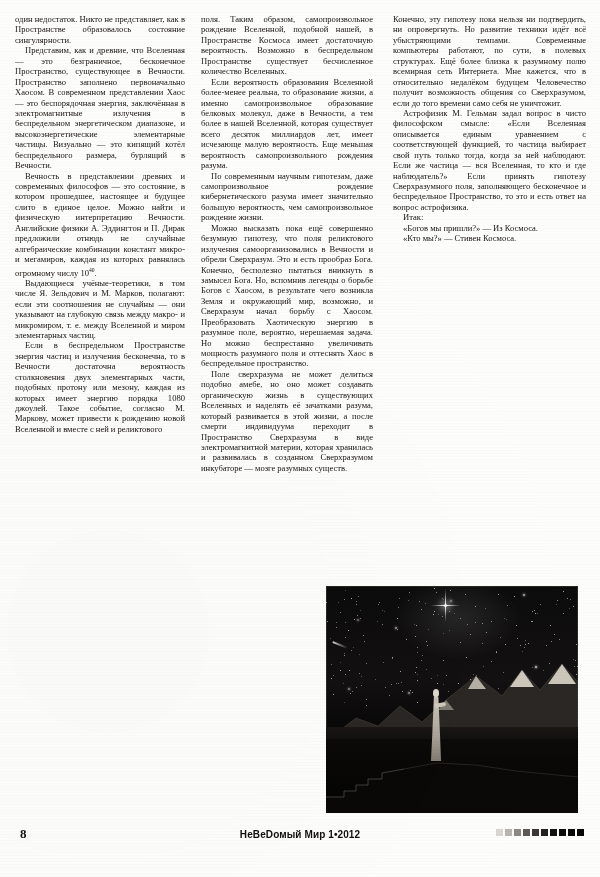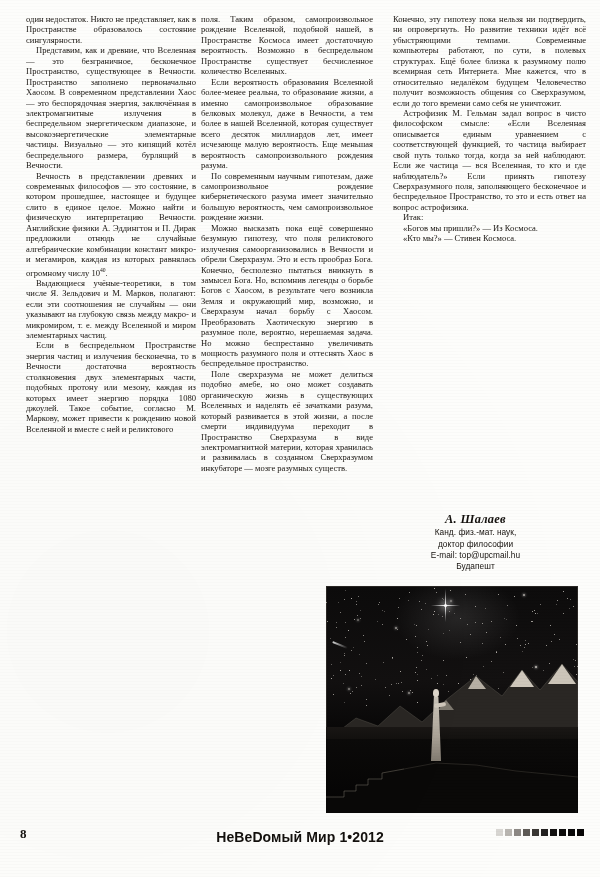--- a/index.html
+++ b/index.html
@@ -52,21 +52,21 @@
     word-spacing: -0.1px;
     letter-spacing: 0.01px;
     color: #17130f;
   }
   .col p {
     margin: 0;
     text-indent: 10px;
   }
   .col p.noind { text-indent: 0; }
 
-  #col1 { left: 12px;   width: 170px; }
+  #col1 { left: 1px;   width: 170px; }
   #col2 { left: 187px; width: 172px; }
   #col3 { left: 379px; width: 193px; }
 
   
   .illus {
     position: absolute;
     left: 326px;
     top: 586px;
     width: 252px;
     height: 227px;
@@ -188,21 +188,21 @@
     font-weight: bold;
     font-size: 13px;
     color: #15120f;
   }
   .magazine-logo {
     position: absolute;
     left: 0; right: 0; top: 3px;
     text-align: center;
     font-family: "Liberation Sans", "DejaVu Sans", sans-serif;
     font-weight: bold;
-    font-size: 14px;
+    font-size: 10px;
     letter-spacing: .1px;
     color: #14110e;
   }
   .square-strip {
     position: absolute;
     right: 16px; top: 3px;
     display: flex;
     gap: 2px;
   }
   .square-strip span {
@@ -236,27 +236,20 @@
     <div class="col" id="col3">
       <p class="noind">Конечно, эту гипотезу пока нельзя ни подтвердить, ни опровергнуть. Но развитие техники идёт всё убыстряющими темпами. Современные компьютеры работают, по сути, в полевых структурах. Ещё более близка к разумному полю всемирная сеть Интернета. Мне кажется, что в относительно недалёком будущем Человечество получит возможность общения со Сверхразумом, если до того времени само себя не уничтожит.</p>
       <p>Астрофизик М. Гельман задал вопрос в чисто философском смысле: «Если Вселенная описывается единым уравнением с соответствующей функцией, то частица выбирает свой путь только тогда, когда за ней наблюдают. Если же частица — вся Вселенная, то кто и где наблюдатель?» Если принять гипотезу Сверхразумного поля, заполняющего бесконечное и беспредельное Пространство, то это и есть ответ на вопрос астрофизика.</p>
       <p>Итак:</p>
       <p>«Богов мы пришли?» — Из Космоса.</p>
       <p>«Кто мы?» — Стивен Космоса.</p>
     </div>
 
   </div>
 
-  <div class="author-block">
-    <div class="author-name">А. Шалаев</div>
-    <div class="author-meta">Канд. физ.-мат. наук,</div>
-    <div class="author-meta">доктор философии</div>
-    <div class="author-meta">E-mail: top@upcmail.hu</div>
-    <div class="author-meta">Будапешт</div>
-  </div>
 
   <div class="illus">
     <div class="stars" id="starfield">
         <i style="left: 117px; top: 47px; opacity: 0.39;"></i>
         <i style="left: 181.8px; top: 107.7px; opacity: 0.66;"></i>
         <i style="left: 57.4px; top: 75.6px; opacity: 0.51;"></i>
         <i style="left: 236.9px; top: 98.3px; opacity: 0.37;"></i>
         <i style="left: 123px; top: 24.9px; opacity: 0.56;"></i>
         <i style="left: 208.4px; top: 118.3px; width: 2px; height: 2px; box-shadow: rgba(255, 255, 255, 0.35) 0px 0px 2px 1px; opacity: 0.49;"></i>
         <i style="left: 235.3px; top: 86.3px; opacity: 0.92;"></i>

